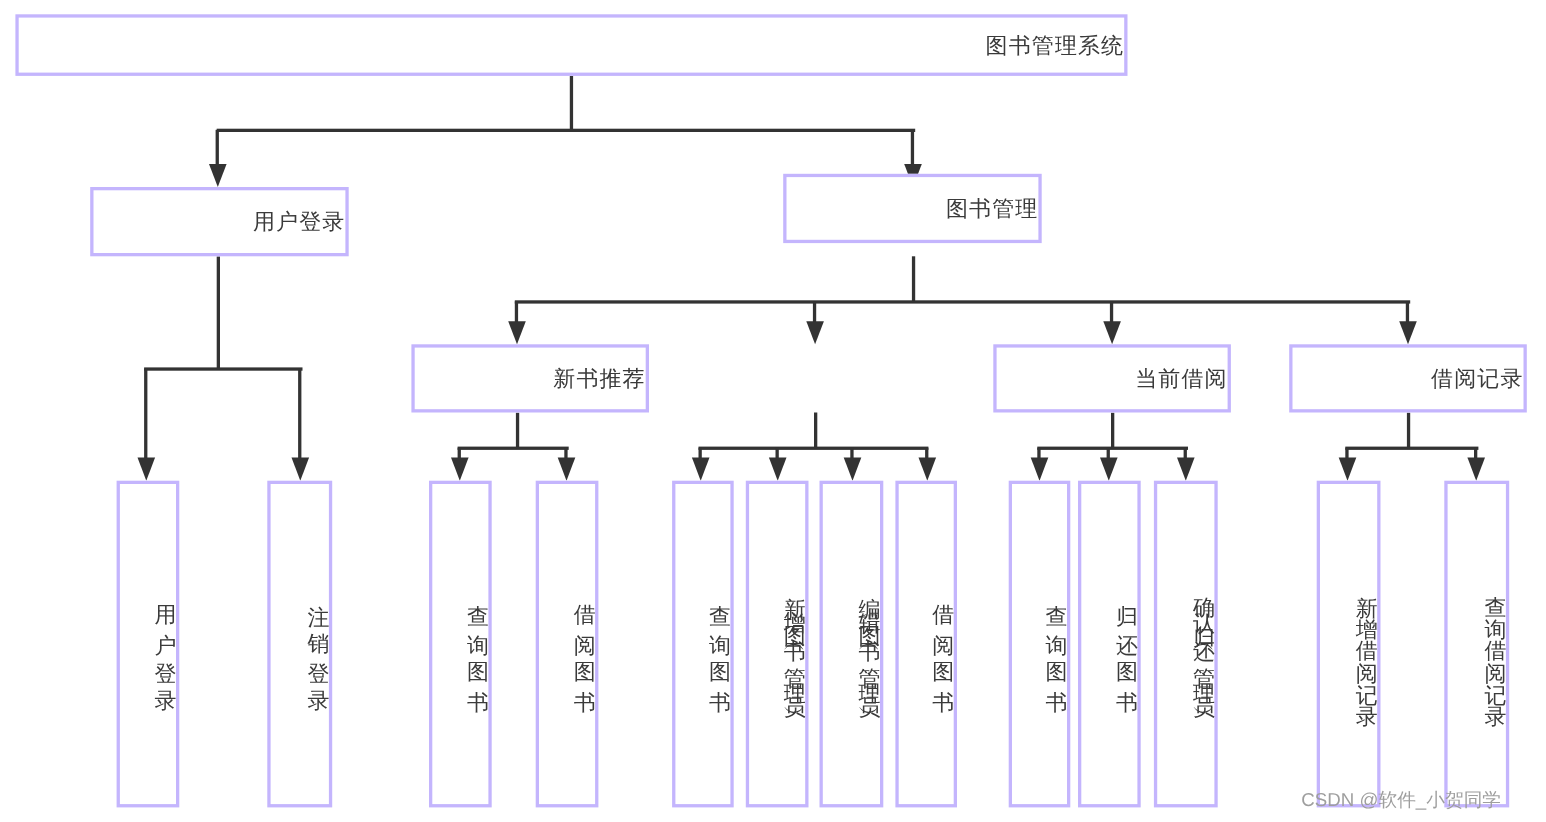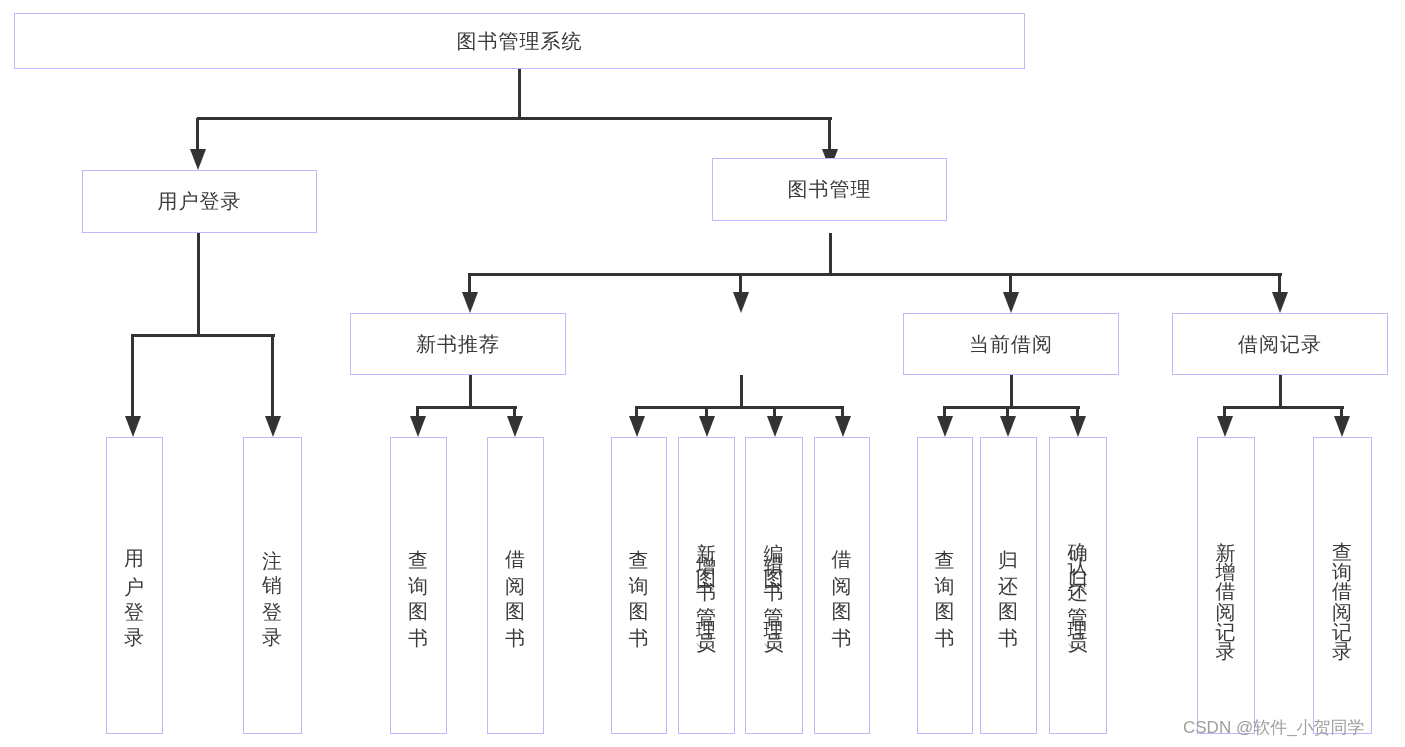--- a/index.html
+++ b/index.html
@@ -8,24 +8,24 @@
     width:1405px;height:747px;
     background:#ffffff;
     font-family:"Liberation Sans","DejaVu Sans",sans-serif;
     color:#3a3a3a;
     overflow:hidden;
   }
   .box{
     position:absolute;
     box-sizing:border-box;
     background:#ffffff;
-    border:1px solid #c4b5fd;
+    border:3px solid #c4b5fd;
     display:flex;
     align-items:center;
-    justify-content:center;
+    justify-content:flex-end;
     z-index:2;
   }
   .box .lbl{
     font-size:20px;
     color:#3a3a3a;
     letter-spacing:1px;
     white-space:nowrap;
   }
   .leaf .vtext{
     writing-mode:vertical-rl;
@@ -63,21 +63,21 @@
     <span class="lbl">图书管理系统</span>
   </div>
 
   <div class="box" style="left:82px;top:170px;width:235px;height:63px">
     <span class="lbl">用户登录</span>
   </div>
   <div class="box" style="left:712px;top:158px;width:235px;height:63px">
     <span class="lbl">图书管理</span>
   </div>
 
-  <div class="box" style="left:350px;top:313px;width:216px;height:62px">
+  <div class="box" style="left:374px;top:313px;width:216px;height:62px">
     <span class="lbl">新书推荐</span>
   </div>
   <div class="box" style="left:1172px;top:313px;width:216px;height:62px">
     <span class="lbl">借阅记录</span>
   </div>
   <div class="box" style="left:903px;top:313px;width:216px;height:62px">
     <span class="lbl">当前借阅</span>
   </div>
 
   <div class="box leaf" style="left:106px;top:437px;width:57px;height:297px">

